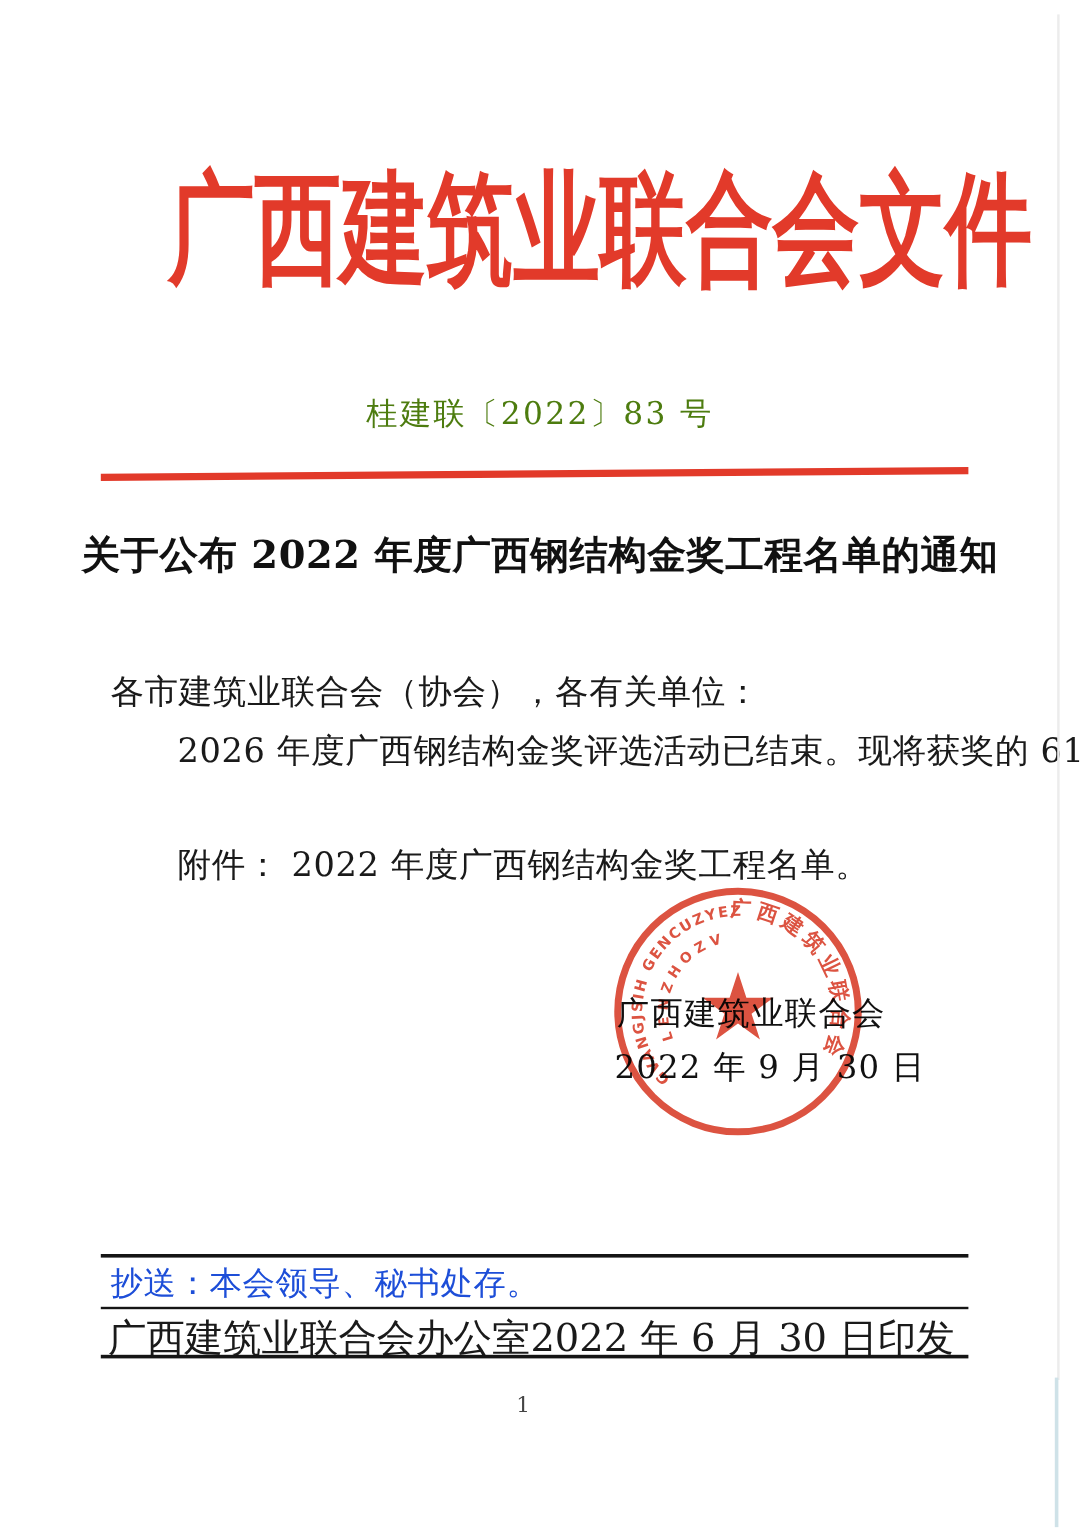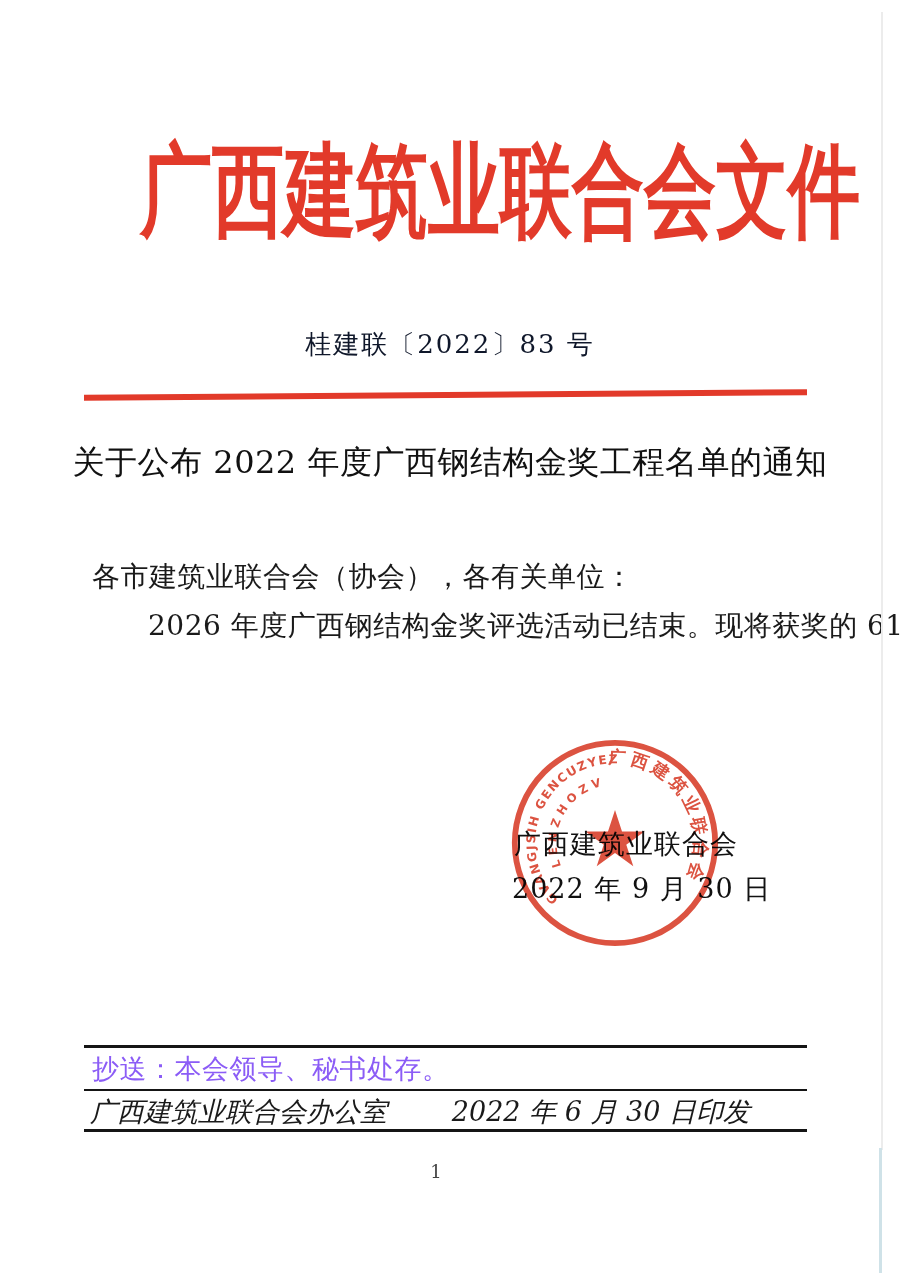--- a/index.html
+++ b/index.html
@@ -15,30 +15,30 @@
     text-align:right; white-space:nowrap;
   }
   .letterhead .inner{
     display:inline-block;
     font-size:100px; font-weight:bold; line-height:110px;
     color:#e23a2a; letter-spacing:0px;
     transform:scale(0.72,1.02); transform-origin:center top;
   }
   .doc-number{
     position:absolute; top:327px; left:0; width:900px;
-    text-align:center; font-size:26px; letter-spacing:2px; color:#0f172a;
+    text-align:center; font-size:26px; letter-spacing:2px; color:#4d7c0f;
   }
   .red-rule{
     position:absolute; left:84px; top:392px; width:723px; height:6px;
     background:#e23a2a; transform:rotate(-0.45deg);
   }
   
   .subject{
     position:absolute; top:441px; left:0; width:900px;
-    text-align:center; font-size:32px; font-weight:normal; color:#111;
+    text-align:center; font-size:32px; font-weight:bold; color:#111;
     letter-spacing:0.5px; white-space:nowrap;
   }
   
   .body-line{
     position:absolute; left:92px; width:720px;
     font-size:28px; color:#1a1a1a; letter-spacing:0.5px; white-space:nowrap;
   }
   .l1{top:558px;}
   .l2{top:607px; padding-left:56px;}
   .l3{top:656px;}
@@ -62,26 +62,26 @@
   .stamp .t-cjk{ font-size:18px; font-weight:bold; letter-spacing:4px;
                  font-family:"DejaVu Serif","Liberation Serif",serif; }
   .stamp .t-inner{ font-size:12px; font-weight:bold; letter-spacing:4.5px; }
   
   .rule{ position:absolute; left:84px; width:723px; background:#151515; }
   .rule-a{ top:1045px; height:3px; }
   .rule-b{ top:1089px; height:2px; }
   .rule-c{ top:1129px; height:3px; }
   .cc-line{
     position:absolute; left:92px; top:1051px;
-    font-size:27px; color:#8b5cf6; letter-spacing:0.5px; white-space:nowrap;
+    font-size:27px; color:#1d4ed8; letter-spacing:0.5px; white-space:nowrap;
   }
   .issuer-row{
     position:absolute; left:90px; top:1094px; width:660px;
     display:flex; justify-content:space-between;
-    font-size:27px; color:#1a1a1a; white-space:nowrap;font-style:italic;
+    font-size:32px; color:#1a1a1a; white-space:nowrap;
   }
   .page-num{
     position:absolute; left:424px; top:1161px; width:24px;
     text-align:center; font-size:18px; color:#444;
   }
   
   .scan-line-gray{
     position:absolute; left:881px; top:12px; width:2px; height:1138px;
     background:#ececec;
   }
@@ -100,20 +100,21 @@
   </div>
 
   <div class="doc-number">桂建联〔2022〕83 号</div>
 
   <div class="red-rule"></div>
 
   <div class="subject">关于公布 2022 年度广西钢结构金奖工程名单的通知</div>
 
   <div class="body-line l1">各市建筑业联合会（协会），各有关单位：</div>
   <div class="body-line l2">2026 年度广西钢结构金奖评选活动已结束。现将获奖的 61</div>
+  <div class="body-line l4">附件： 2022 年度广西钢结构金奖工程名单。</div>
 
   <div class="signer">广西建筑业联合会</div>
   <div class="sign-date">2022 年 9 月 30 日</div>
 
   <svg class="stamp" viewBox="0 0 220 220" aria-hidden="true">
     <defs>
       <path id="outerArc" d="M 52,168 A 82,82 0 1 1 181,151" fill="none"></path>
       <path id="innerArc" d="M 55.6,135.4 A 60,60 0 0 1 104.8,50.2" fill="none"></path>
     </defs>
     <circle cx="110" cy="110" r="103" fill="none" stroke="#d8402c" stroke-width="6"></circle>

